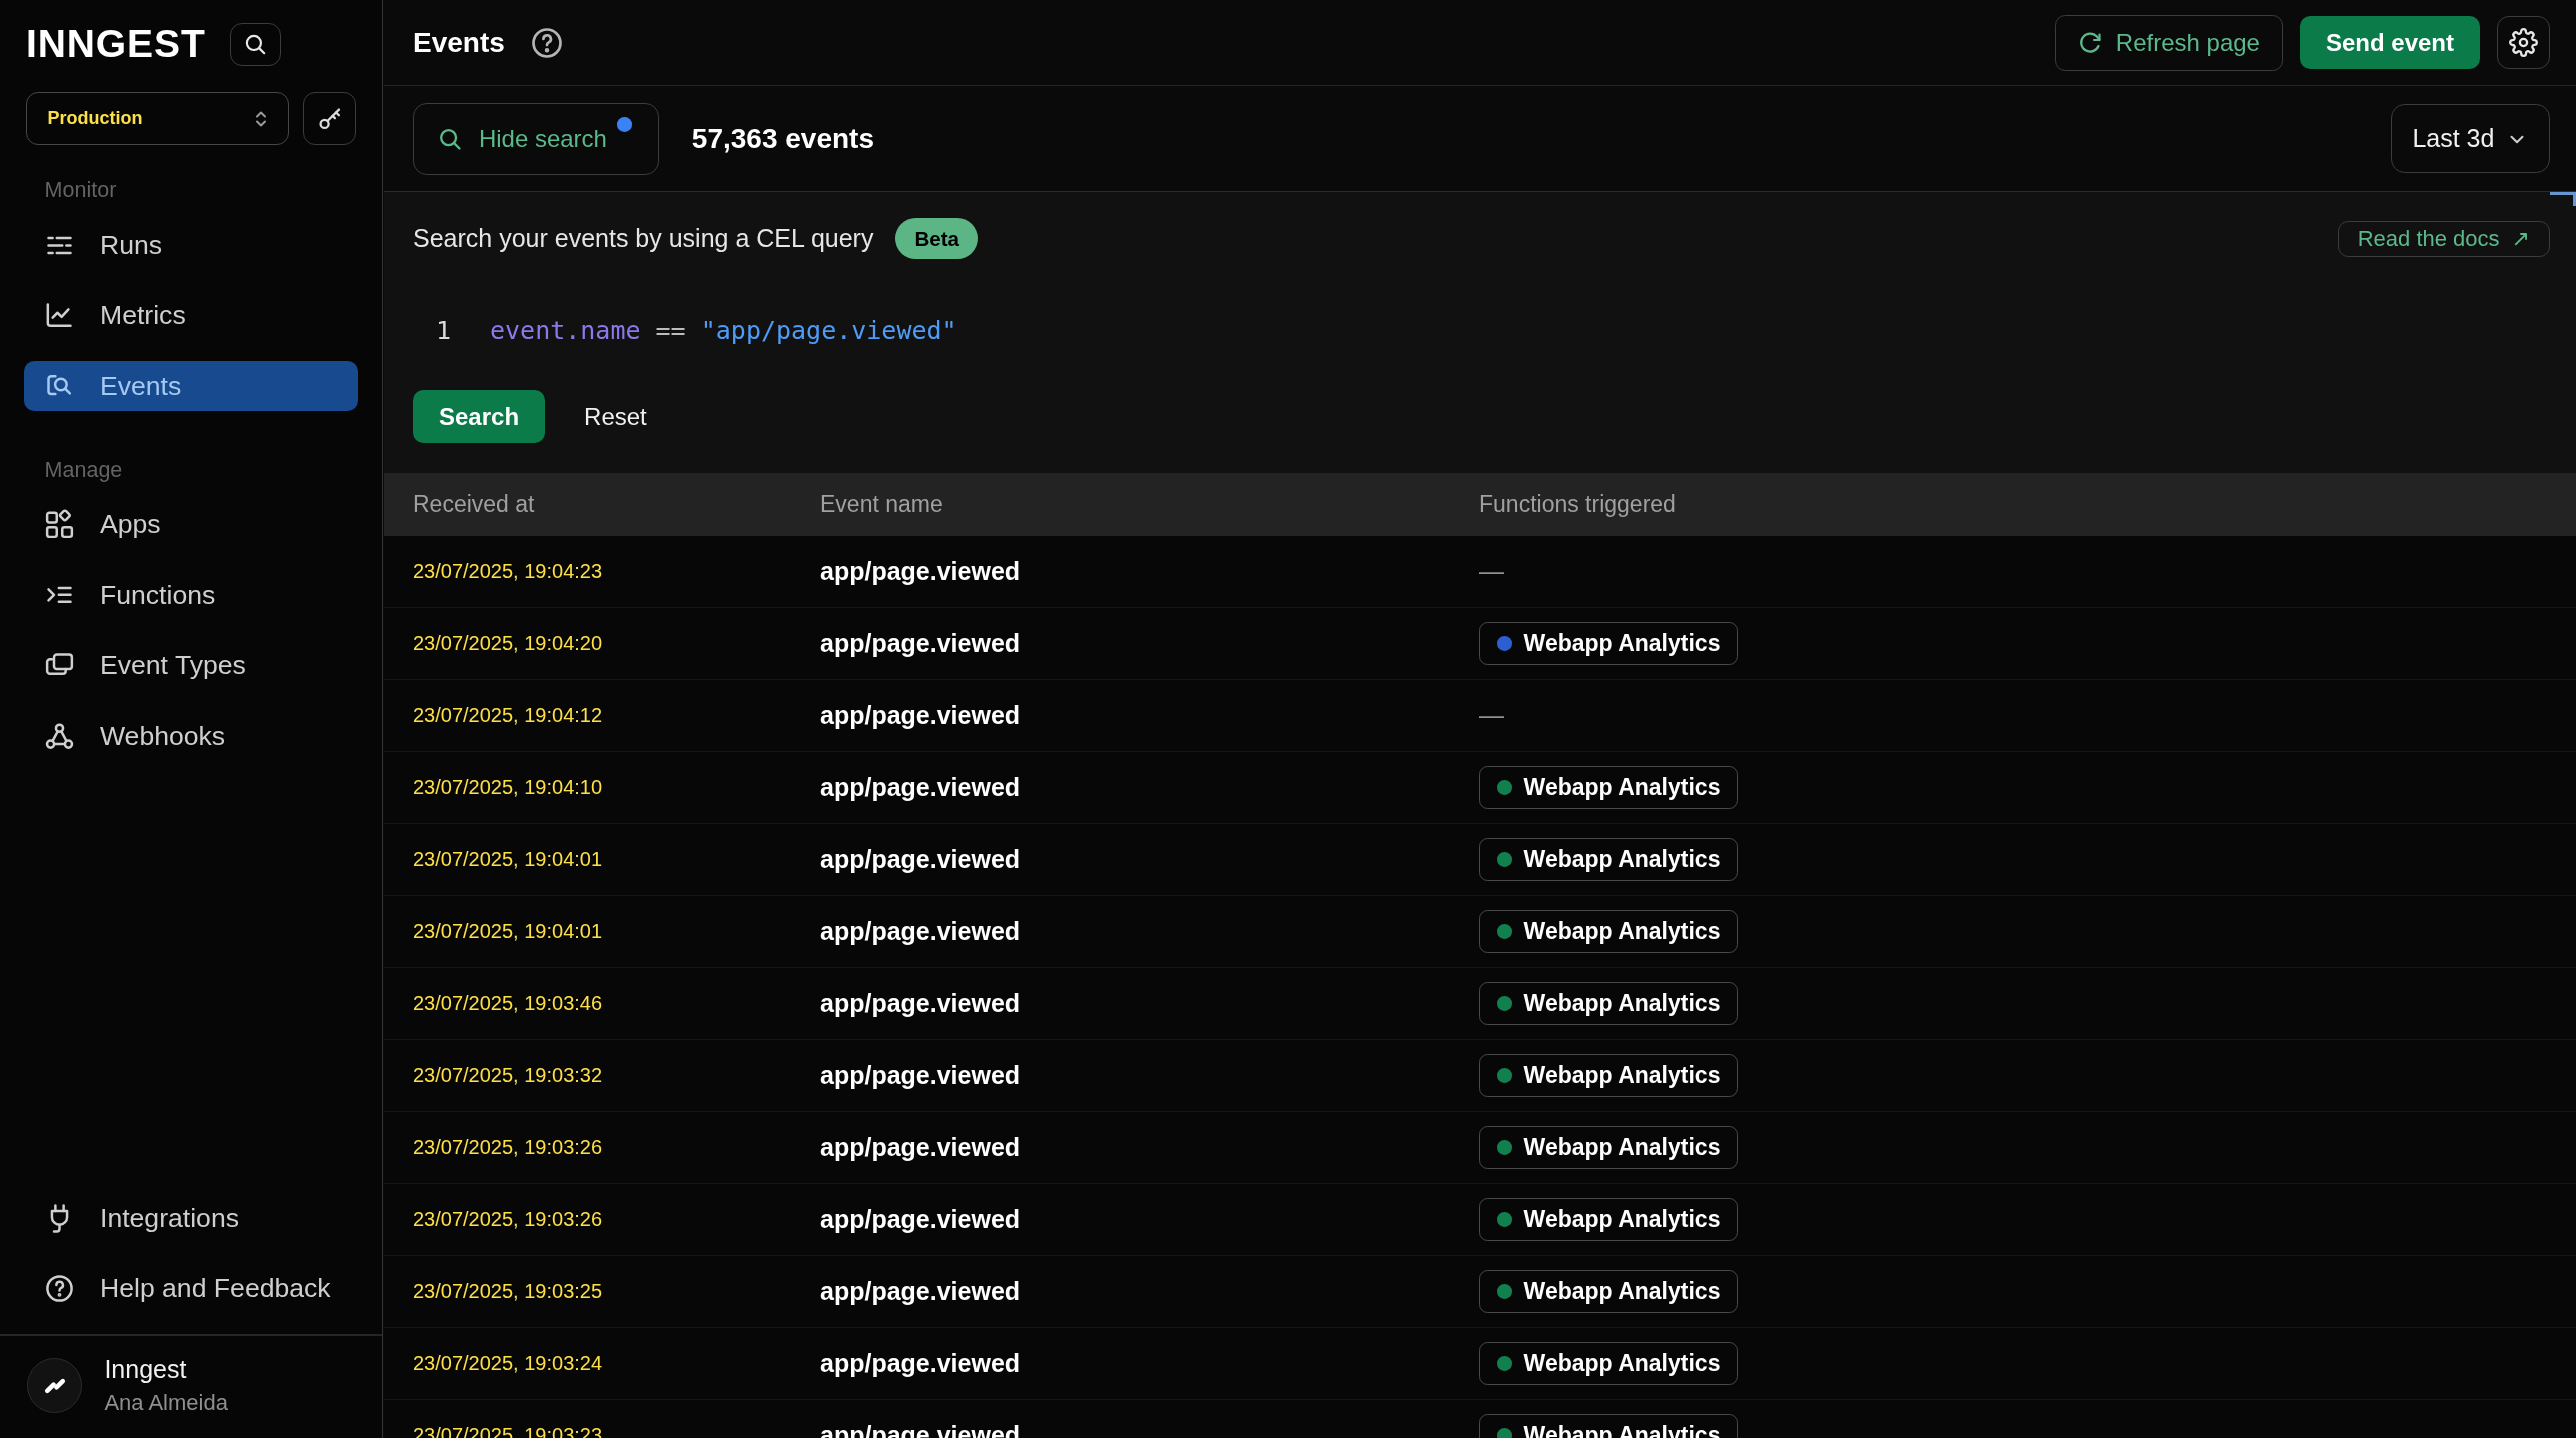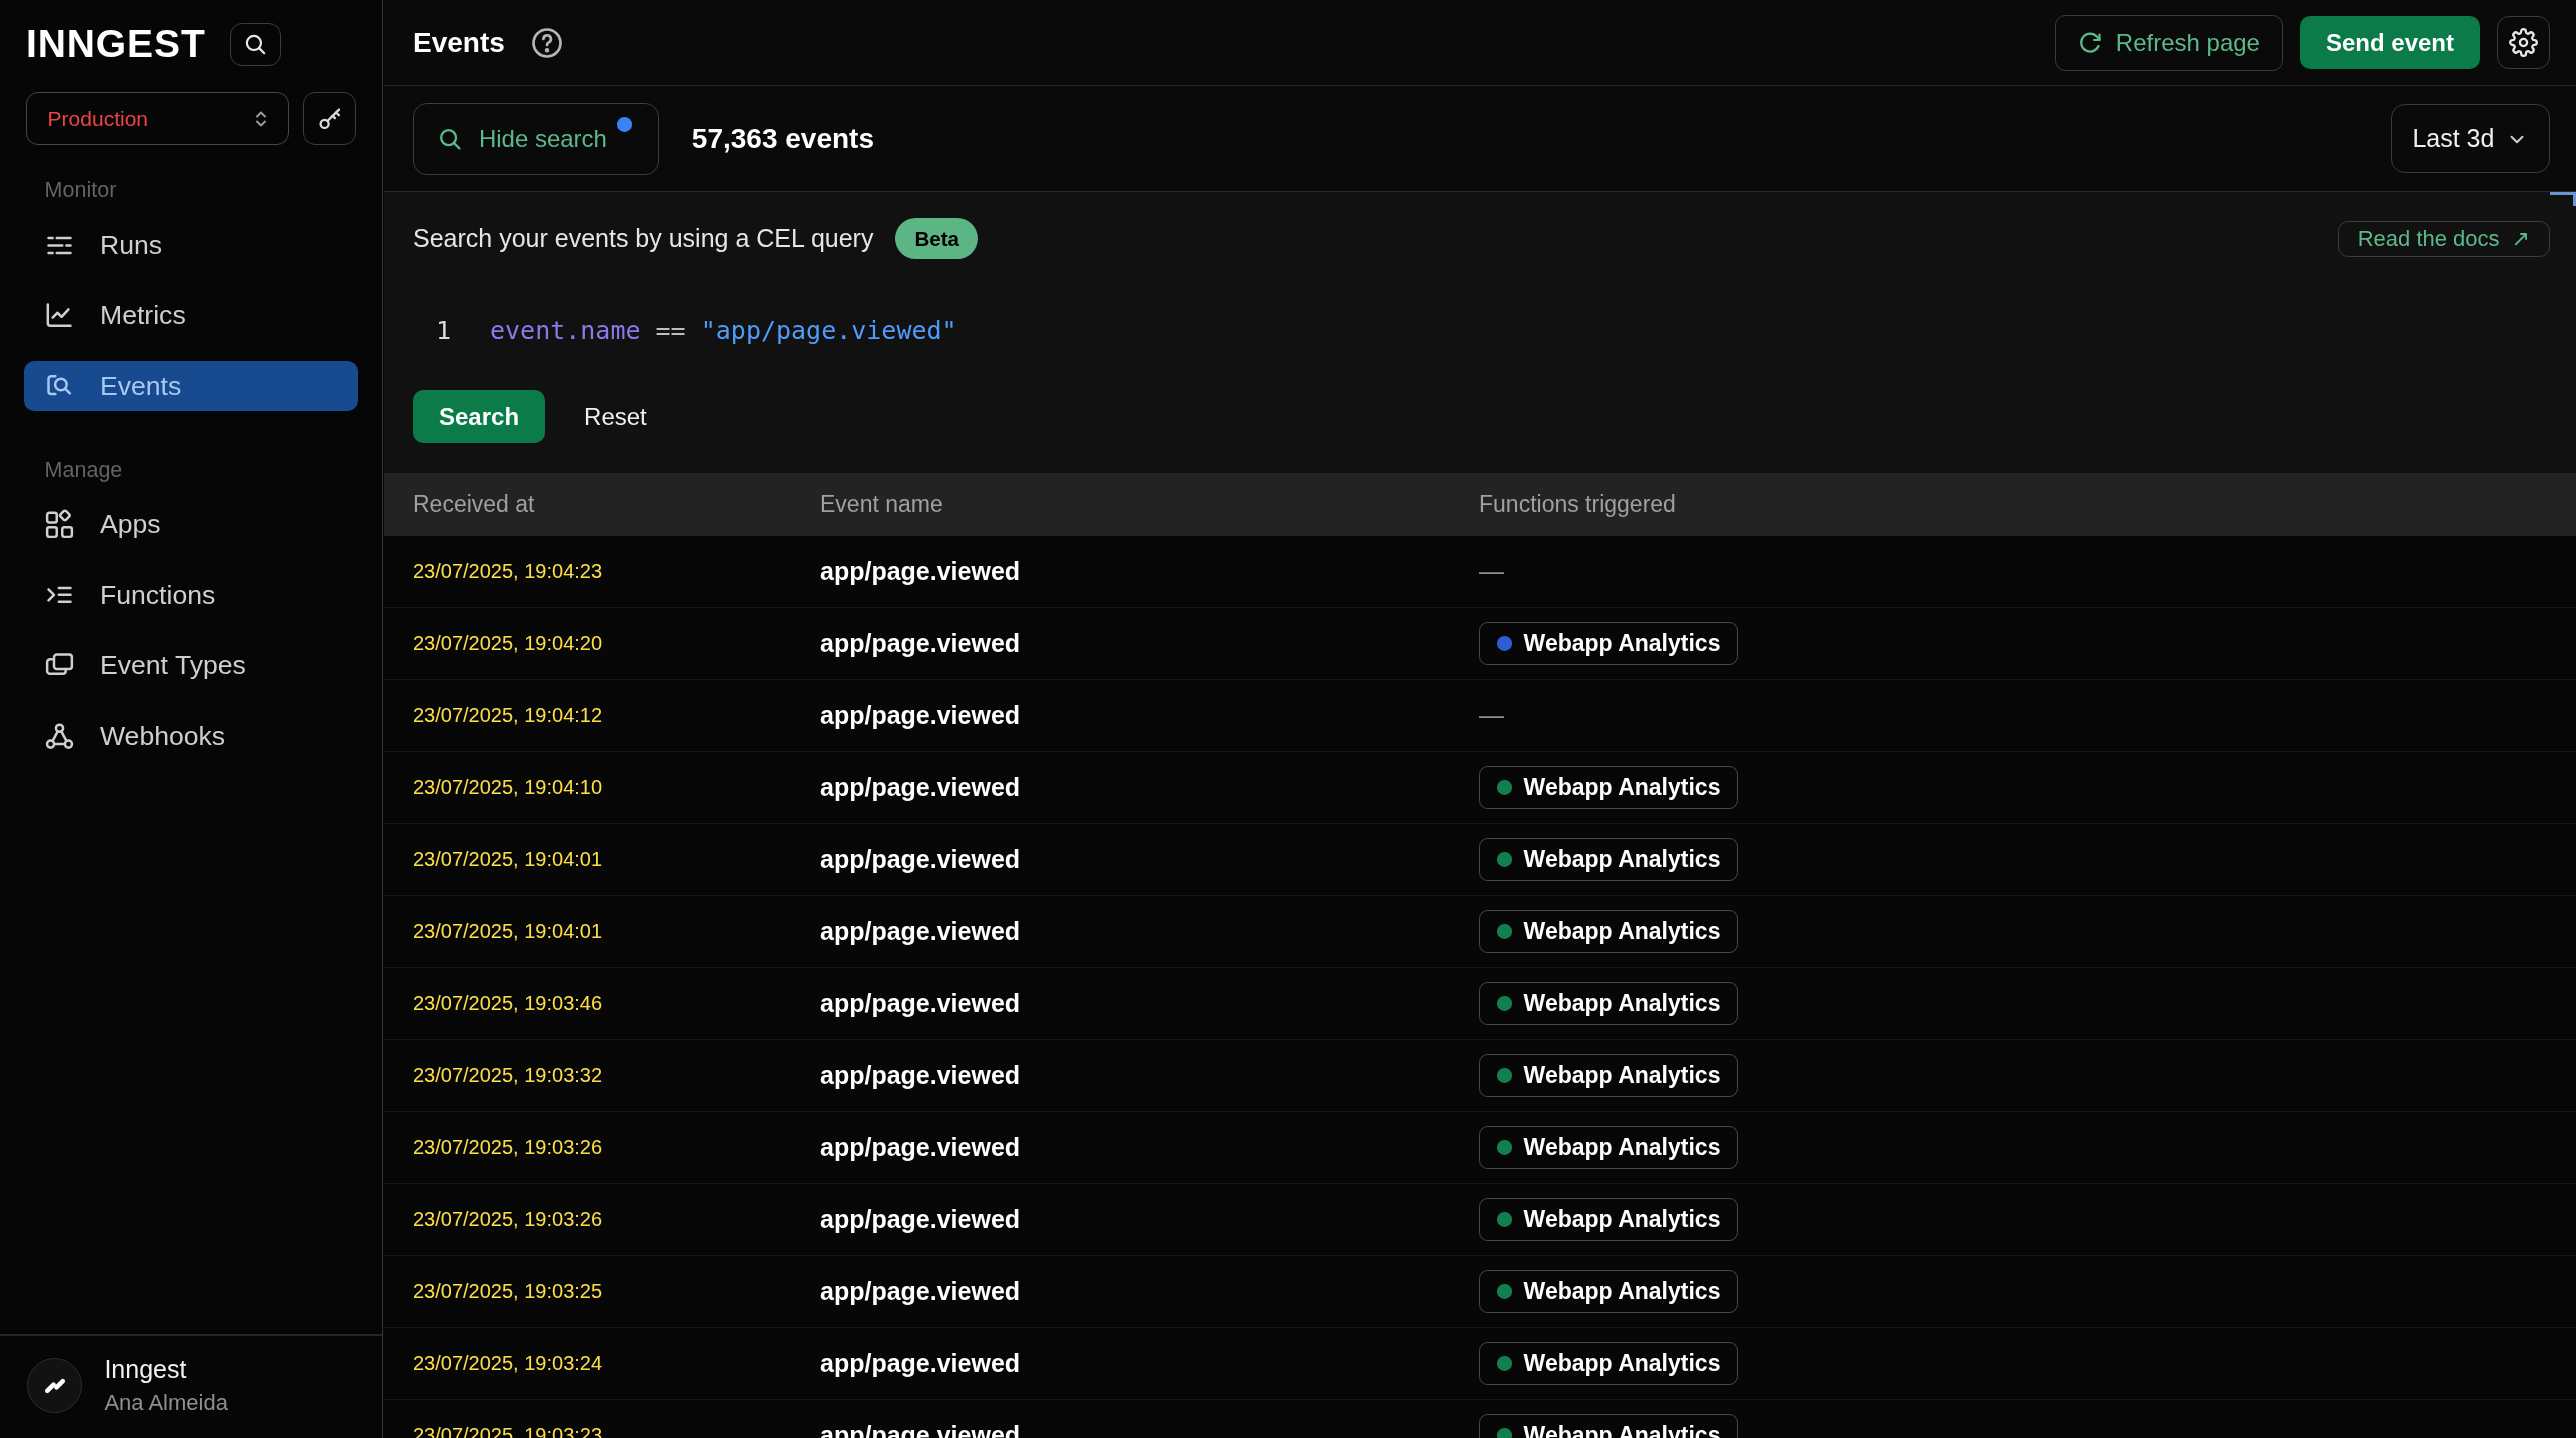--- a/index.html
+++ b/index.html
@@ -11,21 +11,21 @@
   .sidebar { position:absolute; left:0; top:0; width:383px; height:100%; background:#060606;
              border-right:1.7px solid #333; display:flex; flex-direction:column; }
   .logo-row { display:flex; align-items:center; gap:24px; padding:22px 26px 0 26px; }
   .logo { font-size:39px; font-weight:800; letter-spacing:0.9px; color:#fff; }
   .icon-btn { display:flex; align-items:center; justify-content:center; border:1.7px solid #3c3c3c;
               border-radius:12px; background:transparent; cursor:pointer; }
   .logo-search-btn { width:51px; height:43px; }
   .env-row { display:flex; gap:13.7px; padding:26px 26px 0 26px; align-items:center; }
   .env-select { flex:1; height:53px; border:1.7px solid #474747; border-radius:12px; display:flex;
                 align-items:center; justify-content:space-between; padding:0 15.4px 0 20.6px; cursor:pointer; }
-  .env-label { color:#ef4444; font-size:21px; }
+  .env-label { color:#fde047; font-size:18px;font-weight:bold; }
   .key-btn { width:53px; height:53px; flex:0 0 53px; }
 
   .nav { padding:33px 24px 0 24px; display:flex; flex-direction:column; }
   .nav-section-label { color:#636363; font-size:21.5px; margin:0 0 17px 20.6px; }
   .nav-section-label.second { margin-top:26px; }
   .nav-item { height:50px; border-radius:10.3px; display:flex; align-items:center; gap:24px;
               padding:0 19px; color:#cfcfcf; font-size:26.6px; cursor:pointer; margin-bottom:20.6px; }
   .nav-item .nav-ic { width:33px; height:33px; flex:0 0 33px; }
   .nav-item.active { background:#174a8f; color:#a6c9f2; }
 
@@ -213,20 +213,43 @@
             <path d="M10.7 8.3L7 15.2"></path>
             <path d="M13.3 8.3l3.7 6.9"></path>
             <path d="M8.2 17.5h7.6"></path>
           </svg>
         </span>
         <span>Webhooks</span>
       </div>
     </nav>
 
   <div class="sidebar-footer">
+    <div>
+        <div class="nav-item">
+          <span class="nav-ic">
+            <svg width="33" height="33" viewBox="0 0 24 24" fill="none" stroke="currentColor" stroke-width="1.8" stroke-linecap="round" stroke-linejoin="round">
+              <path d="M9 2.5v4"></path>
+              <path d="M15 2.5v4"></path>
+              <path d="M6.5 6.5h11v4.5a5.5 5.5 0 0 1-11 0z"></path>
+              <path d="M12 16.5v3a2 2 0 0 1-2 2H8"></path>
+            </svg>
+          </span>
+          <span>Integrations</span>
+        </div>
+        <div class="nav-item">
+          <span class="nav-ic">
+            <svg width="33" height="33" viewBox="0 0 24 24" fill="none" stroke="currentColor" stroke-width="1.8" stroke-linecap="round" stroke-linejoin="round">
+              <circle cx="12" cy="12" r="8.8"></circle>
+              <path d="M9.7 9.4a2.4 2.4 0 1 1 3.5 2.2c-.8.4-1.2 1-1.2 1.8"></path>
+              <circle cx="12" cy="16.6" r="0.5" fill="currentColor"></circle>
+            </svg>
+          </span>
+          <span>Help and Feedback</span>
+        </div>
+      </div>
     <div class="sidebar-divider"></div>
     <div class="profile">
       <div class="avatar">
         <span>
           <svg width="34" height="34" viewBox="0 0 24 24" fill="none" stroke="#fff" stroke-width="3.2" stroke-linecap="round">
               <path d="M6.5 15.5l4.5-4.5"></path>
               <path d="M13 13l4.5-4.5"></path>
             </svg>
         </span>
       </div>

